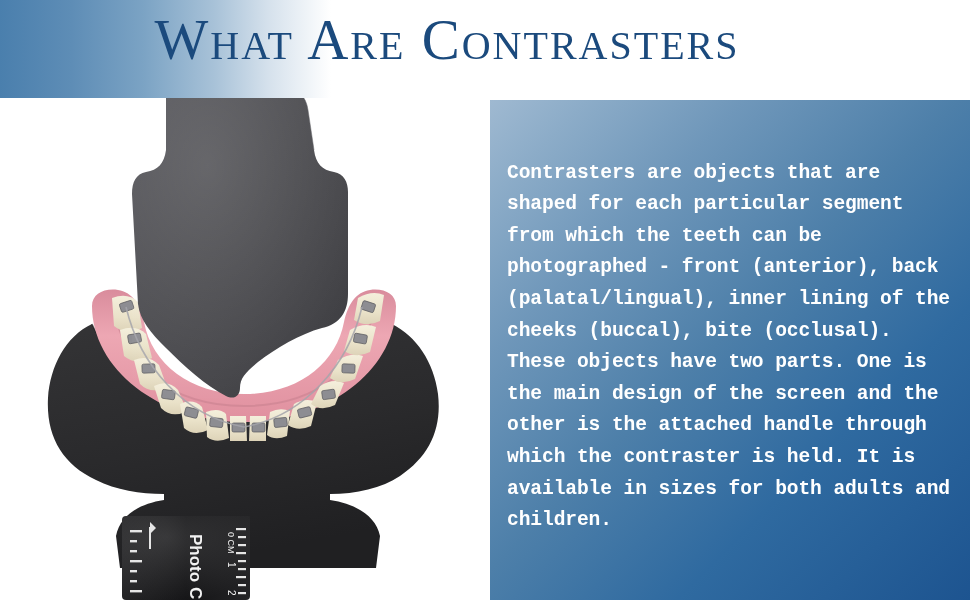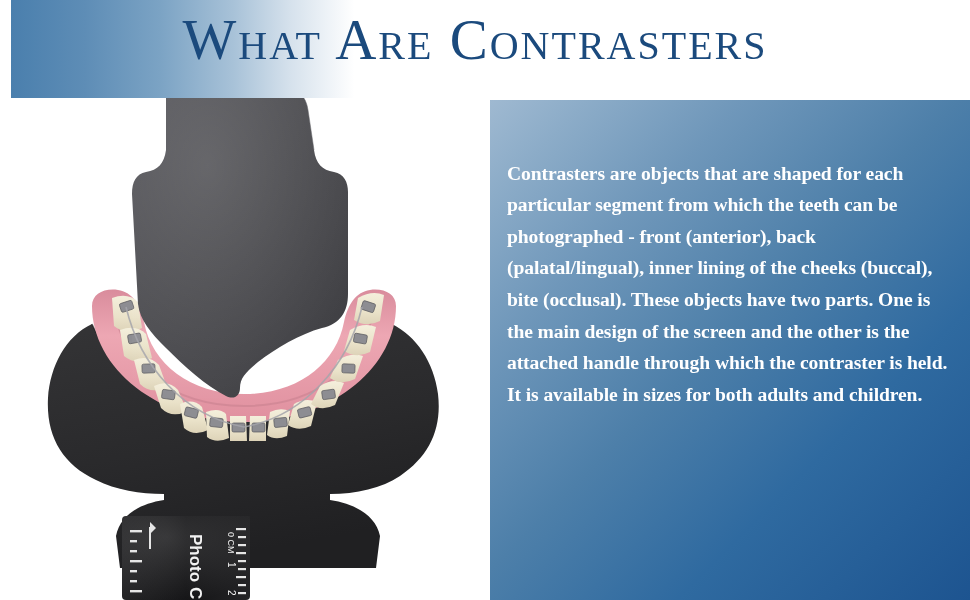--- a/index.html
+++ b/index.html
@@ -11,33 +11,32 @@
     width: 970px;
     height: 600px;
     overflow: hidden;
     font-family: "Liberation Sans", sans-serif;
     position: relative;
   }
 
   
   .banner {
     position: absolute;
-    left: 11px; top: 0;
+    left: 0; top: 0;
     width: 894px;
     height: 98px;
     background: linear-gradient(to right,
         #4a7fad 0%,
         #5e8db6 8%,
         #7ba3c4 16%,
         #a8c2d8 24%,
         #d5e1ec 30%,
         #ffffff 37%,
         #ffffff 100%);
     overflow: hidden;
-    padding-left: 34px;
   }
   .banner-title {
     position: absolute;
     left: 0; right: 0;
     top: 10px;
     text-align: center;
     font-family: "Liberation Serif", "DejaVu Serif", serif;
     font-variant: small-caps;
     font-weight: 400;
     font-size: 57px;
@@ -75,21 +74,21 @@
         #2f6aa0 70%,
         #1d5490 100%);
     overflow: hidden;
   }
   .panel-text {
     position: absolute;
     left: 17px;
     top: 38px;
     width: 448px;
     color: #ffffff;
-    font-family: Liberation Serif, serif;
+    font-family: Liberation Mono, monospace;
     font-weight: bold;
     font-size: 19.6px;
     line-height: 31.6px;
     letter-spacing: -0.1px;
     text-rendering: optimizeLegibility;
   }
 </style>
 </head>
 <body>
 

